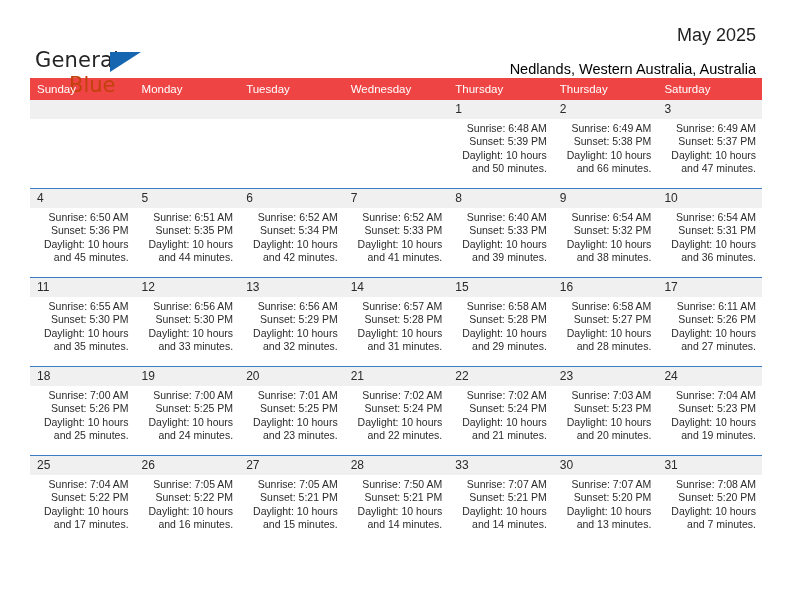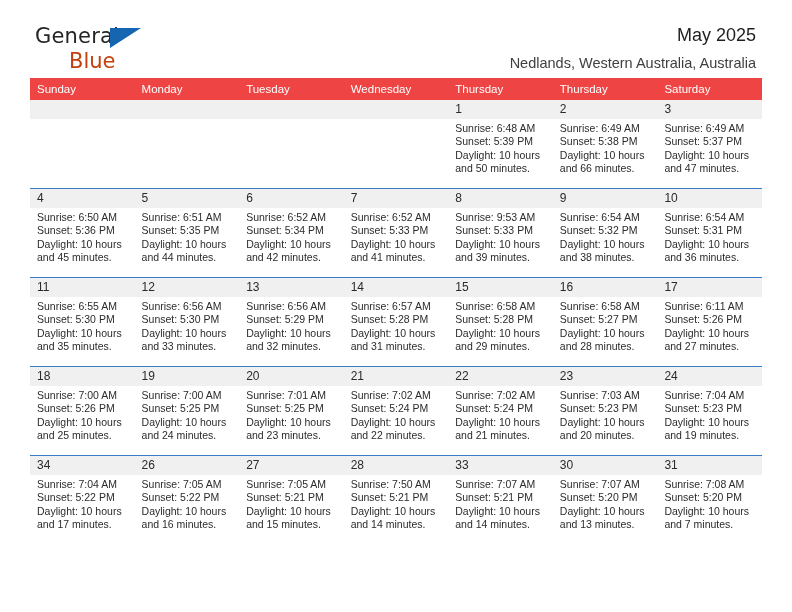--- a/index.html
+++ b/index.html
@@ -28,20 +28,21 @@
     align-items: flex-start;
     justify-content: space-between;
     padding-top: 26px;
     height: 74px;
     box-sizing: border-box;
   }
   .brand {
     display: block;
     line-height: 1;
     padding-left: 5px;
+    margin-top: 24px;
   }
   .brand-row1 {
     position: relative;
     display: inline-block;
     height: 24px;
   }
   .brand-general {
     font-size: 21px;
     color: #242424;
     letter-spacing: .2px;
@@ -70,22 +71,22 @@
   }
   .cal-title {
     font-size: 18px;
     color: #1f1f1f;
     line-height: 1.05;
     font-weight: normal;
     margin: 0;
   }
   .cal-subtitle {
     font-size: 14.5px;
-    color: #404040;
-    margin-top: 10px;
+    color: #000000;
+    margin-top: 16px;
   }
 
   
   .calendar {
     width: 732px;
     border-collapse: collapse;
     table-layout: fixed;
     margin-top: 4px;
   }
   .calendar th {
@@ -120,20 +121,21 @@
   }
   td.empty .daynum {
     background: #f0f0f0;
     color: transparent;
   }
   .details {
     padding: 3px 6px 0 7px;
     font-size: 10.5px;
     line-height: 13.4px;
     color: #2b2b2b;
+    text-align: right;
   }
   .details div {
     white-space: nowrap;
   }
   .details .daylight-line {
     white-space: normal;
   }
 </style>
 </head>
 <body>
@@ -237,21 +239,21 @@
             <span class="daynum">7</span>
             <div class="details">
               <div>Sunrise: 6:52 AM</div>
               <div>Sunset: 5:33 PM</div>
               <div class="daylight-line">Daylight: 10 hours and 41 minutes.</div>
             </div>
           </td>
           <td>
             <span class="daynum">8</span>
             <div class="details">
-              <div>Sunrise: 9:53 AM</div>
+              <div>Sunrise: 6:40 AM</div>
               <div>Sunset: 5:33 PM</div>
               <div class="daylight-line">Daylight: 10 hours and 39 minutes.</div>
             </div>
           </td>
           <td>
             <span class="daynum">9</span>
             <div class="details">
               <div>Sunrise: 6:54 AM</div>
               <div>Sunset: 5:32 PM</div>
               <div class="daylight-line">Daylight: 10 hours and 38 minutes.</div>
@@ -377,21 +379,21 @@
             <span class="daynum">24</span>
             <div class="details">
               <div>Sunrise: 7:04 AM</div>
               <div>Sunset: 5:23 PM</div>
               <div class="daylight-line">Daylight: 10 hours and 19 minutes.</div>
             </div>
           </td>
         </tr>
         <tr class="week-row">
           <td>
-            <span class="daynum">34</span>
+            <span class="daynum">25</span>
             <div class="details">
               <div>Sunrise: 7:04 AM</div>
               <div>Sunset: 5:22 PM</div>
               <div class="daylight-line">Daylight: 10 hours and 17 minutes.</div>
             </div>
           </td>
           <td>
             <span class="daynum">26</span>
             <div class="details">
               <div>Sunrise: 7:05 AM</div>

